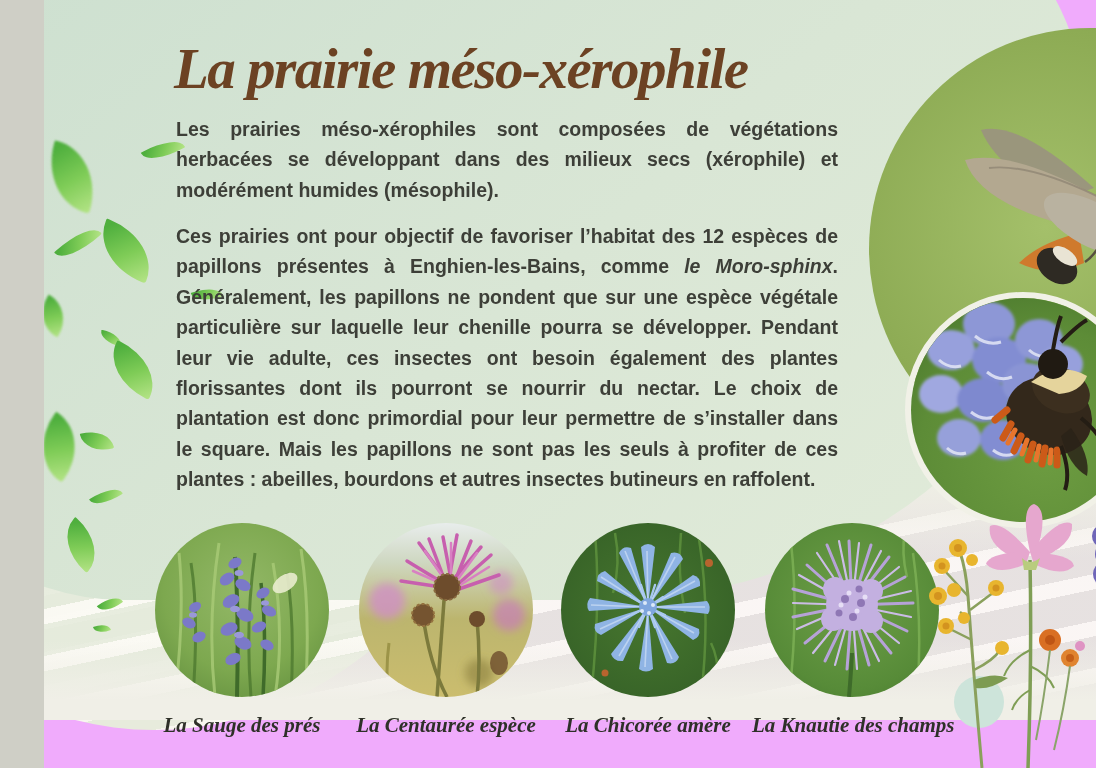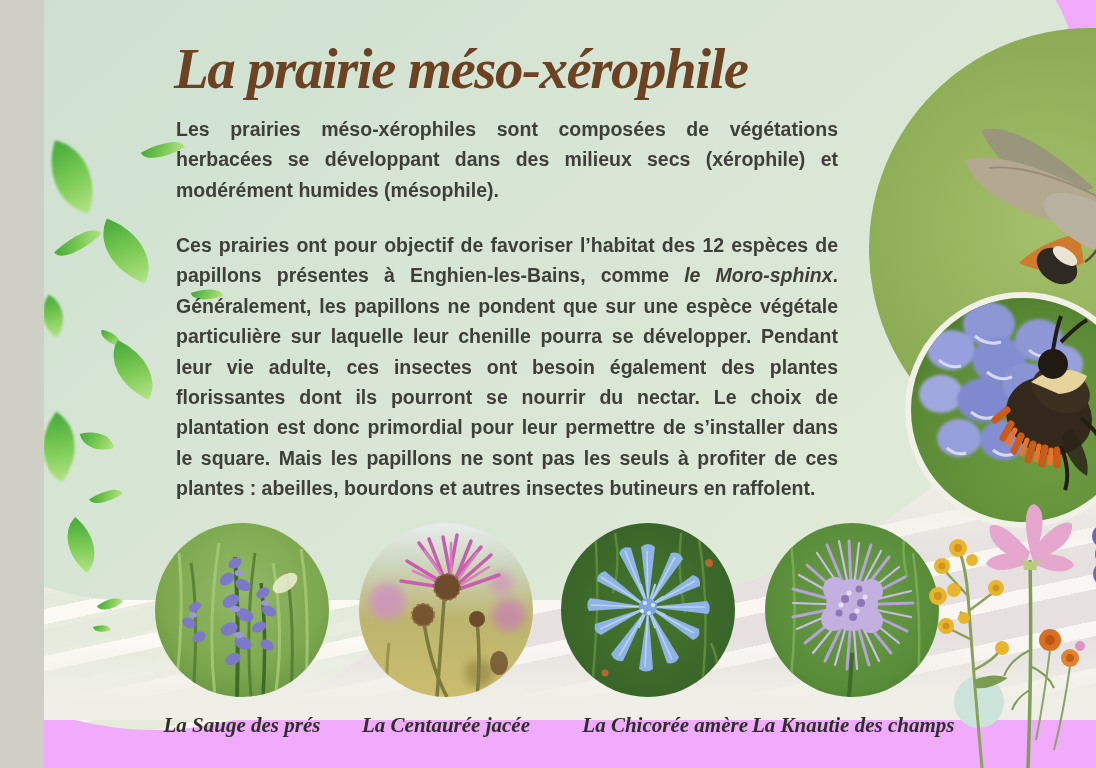--- a/index.html
+++ b/index.html
@@ -49,34 +49,34 @@
     font-family:"Liberation Serif", serif; font-style:italic; font-weight:bold;
     font-size:57px; letter-spacing:-1.5px; color:#6c4223; white-space:nowrap;
   }
   .para{
     position:absolute; left:132px; width:662px; z-index:5;
     font-size:19.5px; line-height:30.4px; font-weight:600; color:#3d3f38;
     text-align:justify;
   }
   .para .bold-sp{ font-weight:bold; font-style:italic; }
   #p1{ top:114px; }
-  #p2{ top:230px; }
+  #p2{ top:221px; }
   
   .photo-circle{ position:absolute; border-radius:50%; overflow:hidden; }
   #moth-circle{ left:825px; top:28px; width:442px; height:442px; z-index:5; }
   #bee-circle{ left:861px; top:292px; width:236px; height:236px; z-index:6;
                border:6px solid #f1f1e7; }
   
   .plant-fig{ position:absolute; top:523px; width:200px; z-index:6; text-align:center; }
   .plant-circle{ width:174px; height:174px; border-radius:50%; overflow:hidden; margin:0 auto; }
   .plant-caption{
     margin-top:16px; font-family:"Liberation Serif", serif; font-style:italic;
     font-weight:600; font-size:21px; color:#2e3028; white-space:nowrap;
   }
-  #fig-1{ left:98px;text-align:center; } #fig-2{ left:302px; } #fig-3{ left:504px;text-align:right; } #fig-4{ left:708px; }
+  #fig-1{ left:98px;text-align:center; } #fig-2{ left:302px; } #fig-3{ left:504px; } #fig-4{ left:708px; }
   
   .flowers-right{ position:absolute; left:880px; top:500px; width:216px; height:268px; z-index:6; }
   .teal-dot{ position:absolute; border-radius:50%; background:#cde4da; z-index:5; }
   svg{ display:block; }
 </style>
 </head>
 <body>
 
 <div class="canvas">
 
@@ -362,21 +362,21 @@
 
         <circle cx="88" cy="64" r="13" fill="#6d4c2c"></circle>
         <circle cx="88" cy="64" r="13" fill="none" stroke="#8a6a40" stroke-width="2" stroke-dasharray="3 2"></circle>
         <circle cx="64" cy="92" r="11" fill="#755430"></circle>
         <circle cx="64" cy="92" r="11" fill="none" stroke="#93713f" stroke-width="2" stroke-dasharray="3 2"></circle>
         <circle cx="118" cy="96" r="8" fill="#6d4c2c"></circle>
         <ellipse cx="140" cy="140" rx="9" ry="12" fill="#6d4c2c" opacity=".8"></ellipse>
         <path d="M30 120 Q26 150 30 174" stroke="#9c9448" stroke-width="3" fill="none"></path>
       </svg>
     </div>
-    <figcaption class="plant-caption">La Centaurée jacée</figcaption>
+    <figcaption class="plant-caption">La Centaurée espèce</figcaption>
   </figure>
 
   <figure class="plant-fig" id="fig-3">
     <div class="plant-circle">
       <svg width="174" height="174" viewBox="0 0 174 174">
         <defs>
             <radialGradient id="g3" cx="50%" cy="50%" r="75%">
           <stop offset="0%" stop-color="#47772f"></stop>
               <stop offset="70%" stop-color="#386428"></stop>
               <stop offset="100%" stop-color="#2c5421"></stop>

